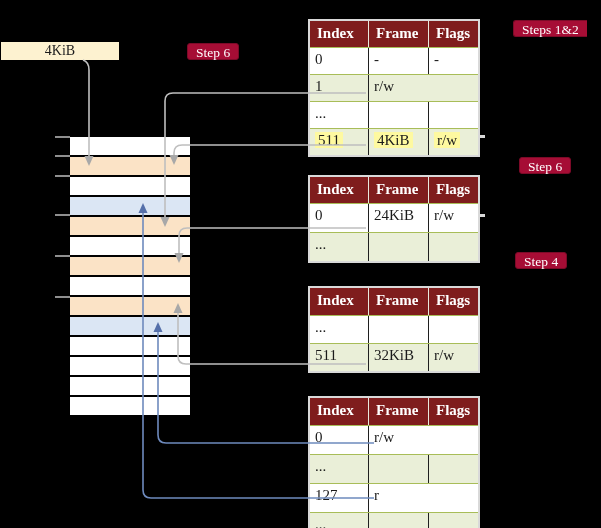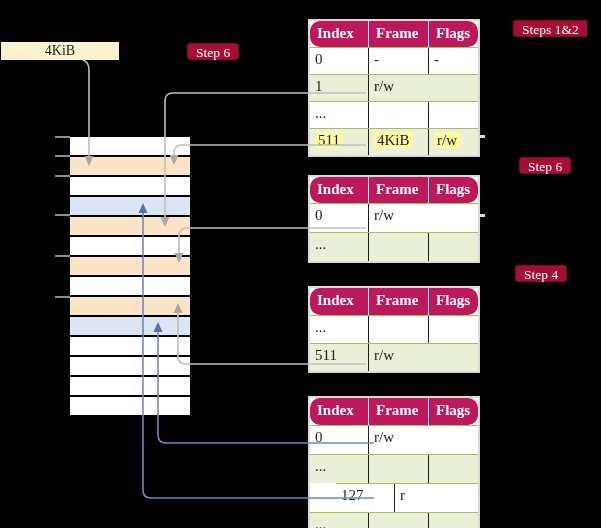--- a/index.html
+++ b/index.html
@@ -14,36 +14,36 @@
   }
   
   .badge{
     position:absolute;height:17px;line-height:17px;padding:0 8px;
     background:#a60d35;border:1px solid #7c0a28;border-radius:3px;
     color:#fff;font-size:13.5px;white-space:nowrap;box-sizing:border-box;
   }
   .badge-0{left:187px;top:43px;}
   .badge-12{left:513px;top:20px;border-right:none;border-radius:3px 0 0 3px;}
   .badge-3{left:519px;top:157px;}
-  .badge-4{left:515px;top:265px;}
+  .badge-4{left:515px;top:252px;}
   
   #memory{position:absolute;left:70px;top:137px;width:120px;height:278px;}
   .mem-row{position:absolute;left:0;width:120px;height:18px;}
   .mem-white{background:#ffffff;}
   .mem-peach{background:#fbe3c6;}
   .mem-blue{background:#dbe6f4;}
   .tick{position:absolute;left:55px;width:15px;height:2px;background:#8f8f8f;}
   
   .ptable{
     position:absolute;left:308px;width:172px;box-sizing:border-box;
     border:2px solid #d9d9d9;background:#fff;
   }
   .prow{display:grid;grid-template-columns:58px 60px 48px;box-sizing:border-box;}
   .prow > div{box-sizing:border-box;overflow:hidden;white-space:nowrap;}
-  .phead{background:#be185d;border-radius:10px;}
+  .phead{background:#7f1d1d;}
   .phead > div{
     color:#fff;font-weight:bold;font-size:15px;padding:4px 0 0 7px;
   }
   .phead > div + div{border-left:1.5px solid #e9e9dd;}
   .pdata > div{
     color:#1a1a1a;font-size:15px;padding:3px 0 0 5px;
   }
   .pdata > div + div{border-left:1.5px solid #1f1f1f;}
   .pdata{border-top:1.5px solid #a8bd58;}
   .row-shaded{background:#eaefd8;}
@@ -120,20 +120,21 @@
       </div>
     </div>
   <div class="ptable" id="ptable-1" style="top:175px">
       <div class="prow phead" style="height: 26px;">
         <div>Index</div>
         <div>Frame</div>
         <div>Flags</div>
       </div>
       <div class="prow pdata row-plain" style="height: 29px;">
         <div>0</div>
+        <div>24KiB</div>
         <div>r/w</div>
       </div>
       <div class="prow pdata row-shaded" style="height: 29px;">
         <div>...</div>
         <div></div>
         <div></div>
       </div>
     </div>
   <div class="ptable" id="ptable-2" style="top:286px">
       <div class="prow phead" style="height: 27px;">
@@ -141,39 +142,40 @@
         <div>Frame</div>
         <div>Flags</div>
       </div>
       <div class="prow pdata row-plain" style="height: 28px;">
         <div>...</div>
         <div></div>
         <div></div>
       </div>
       <div class="prow pdata row-shaded" style="height: 28px;">
         <div>511</div>
+        <div>32KiB</div>
         <div>r/w</div>
       </div>
     </div>
   <div class="ptable" id="ptable-3" style="top:396px">
       <div class="prow phead" style="height: 27px;">
         <div>Index</div>
         <div>Frame</div>
         <div>Flags</div>
       </div>
       <div class="prow pdata row-plain" style="height: 29px;">
         <div>0</div>
         <div>r/w</div>
       </div>
       <div class="prow pdata row-shaded" style="height: 29px;">
         <div>...</div>
         <div></div>
         <div></div>
       </div>
-      <div class="prow pdata row-plain" style="height: 29px; margin-left: 26px;">
+      <div class="prow pdata row-plain" style="height: 29px;">
         <div>127</div>
         <div>r</div>
       </div>
       <div class="prow pdata row-shaded" style="height: 29px;">
         <div>...</div>
         <div></div>
         <div></div>
       </div>
     </div>
 

